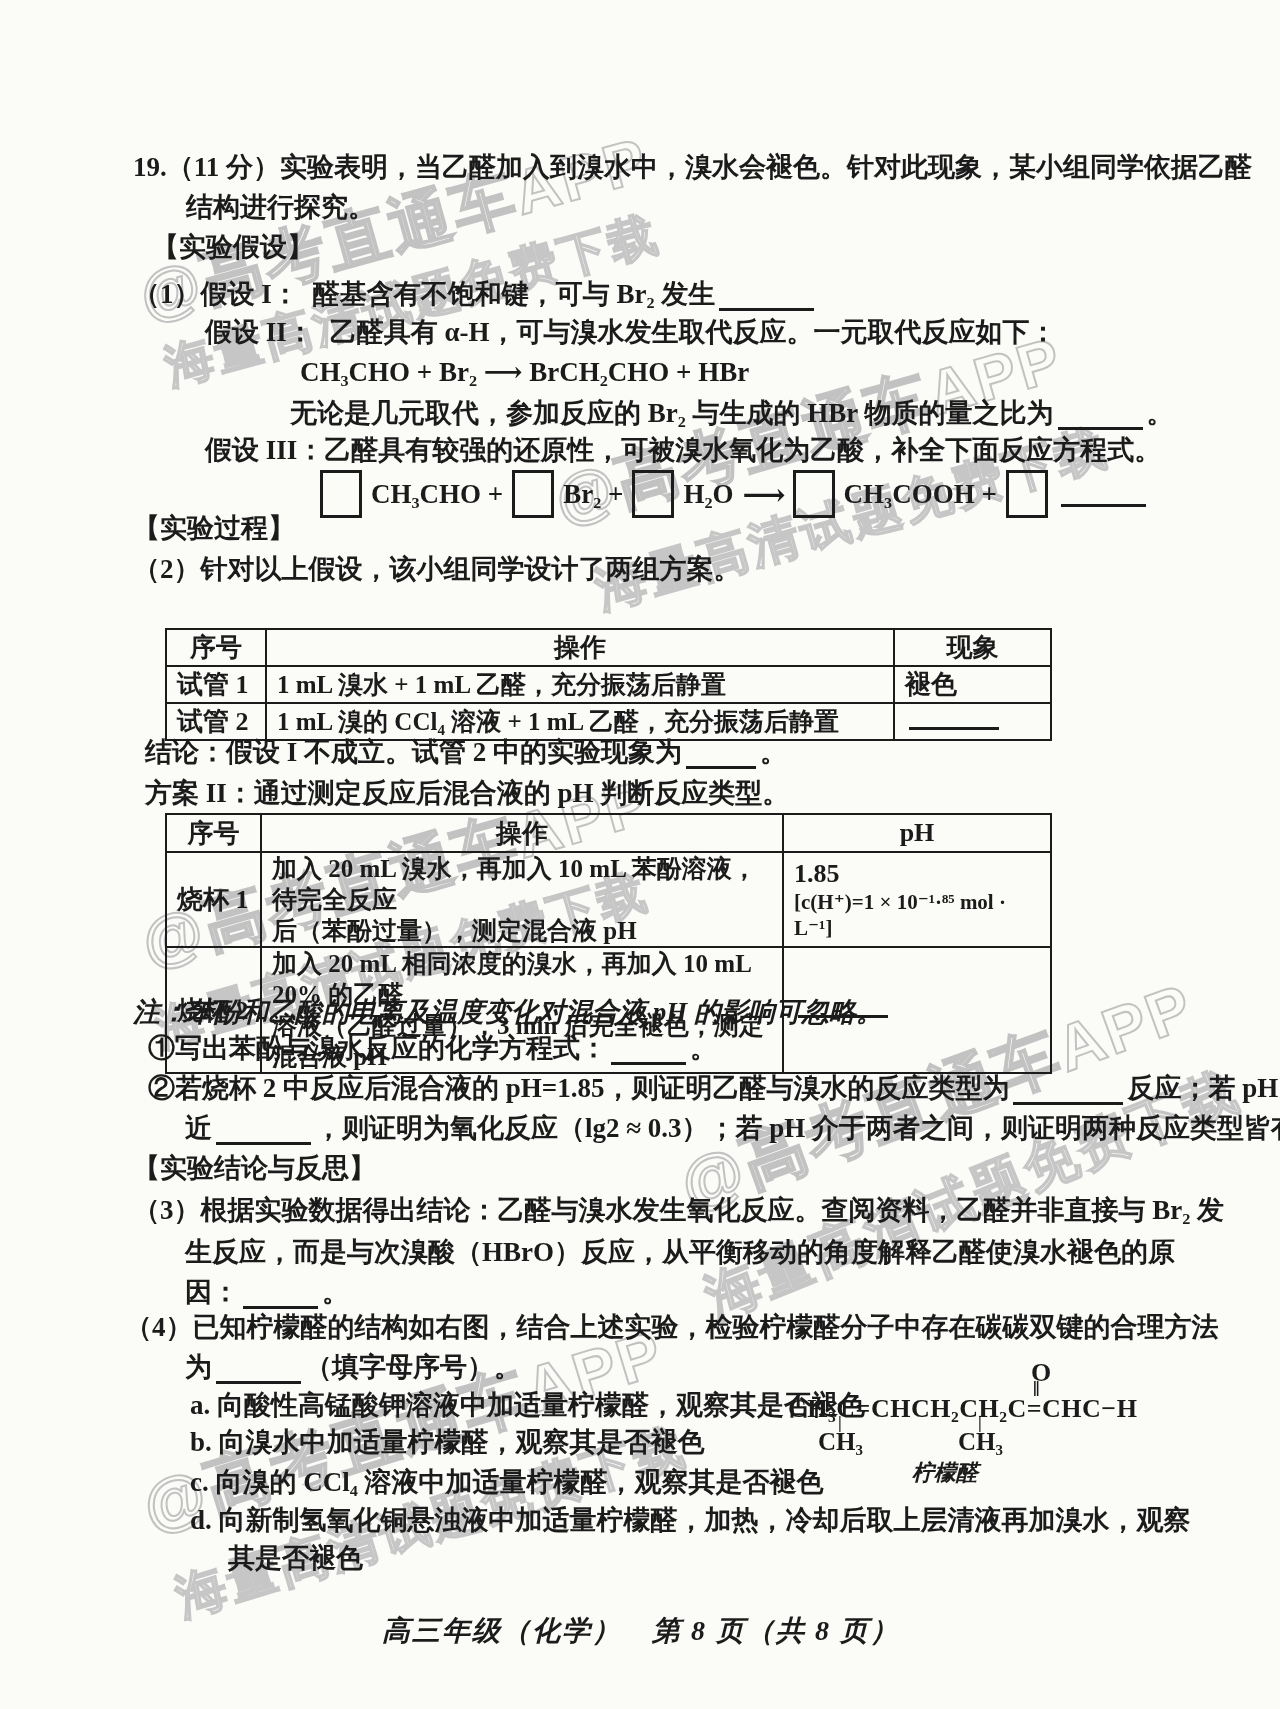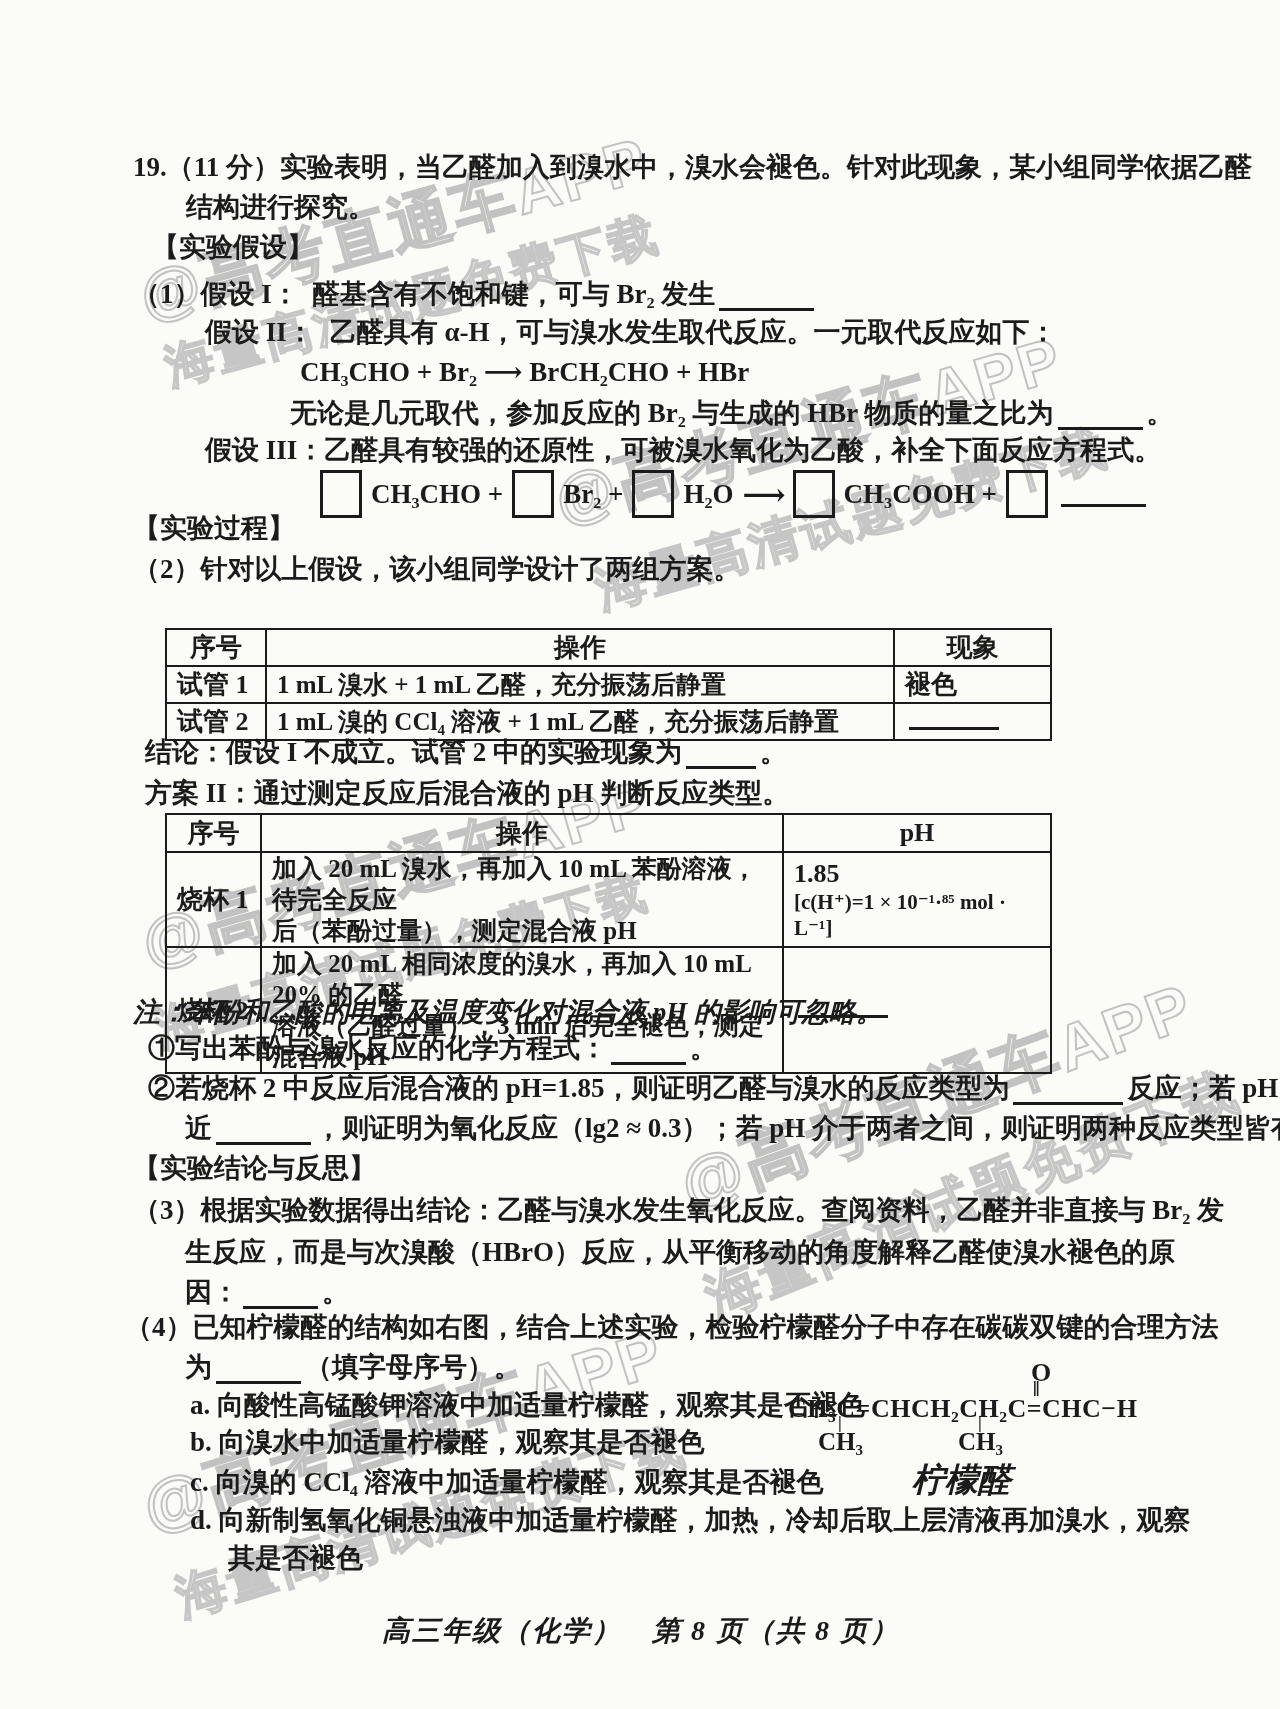--- a/index.html
+++ b/index.html
@@ -293,17 +293,17 @@
     <span class="part">其是否褪色</span>
   </div>
 
   <div class="struct" style="left:1031px;top:1358px;font-size:26px;">O</div>
   <div class="struct" style="left:1033px;top:1378px;font-size:20px;">‖</div>
   <div class="struct" style="left:788px;top:1394px;font-size:26px;letter-spacing:0.5px;text-align:right;">CH₃C=CHCH₂CH₂C=CHC−H</div>
   <div class="struct" style="left:838px;top:1413px;font-size:17px;">|</div>
   <div class="struct" style="left:978px;top:1413px;font-size:17px;">|</div>
   <div class="struct" style="left:818px;top:1428px;font-size:25px;">CH₃</div>
   <div class="struct" style="left:958px;top:1428px;font-size:25px;">CH₃</div>
-  <div class="struct kai" style="left:912px;top:1458px;font-size:33px;">柠檬醛</div>
+  <div class="struct kai" style="left:912px;top:1458px;font-size:22px;">柠檬醛</div>
 
   <div class="footer" style="left:382px;top:1612px;">高三年级（化学）　第 8 页（共 8 页）</div>
 
 </div>
 
 </body></html>

